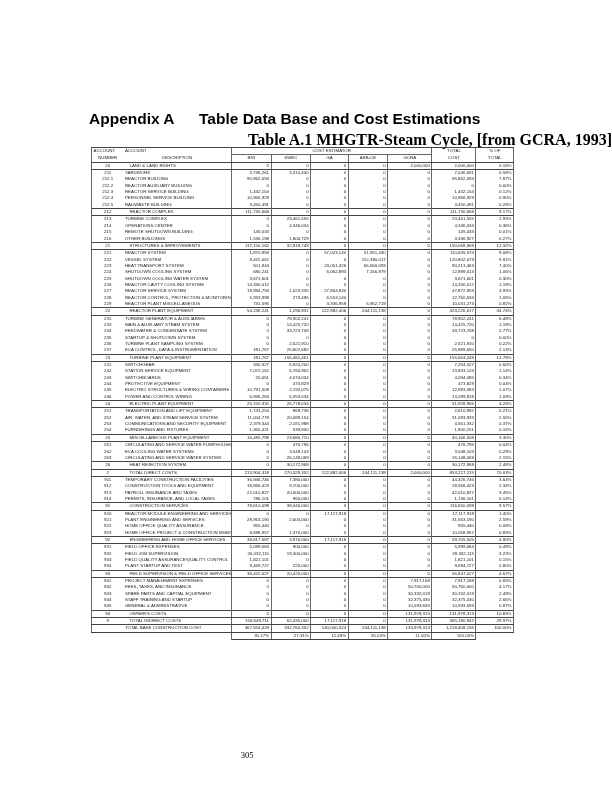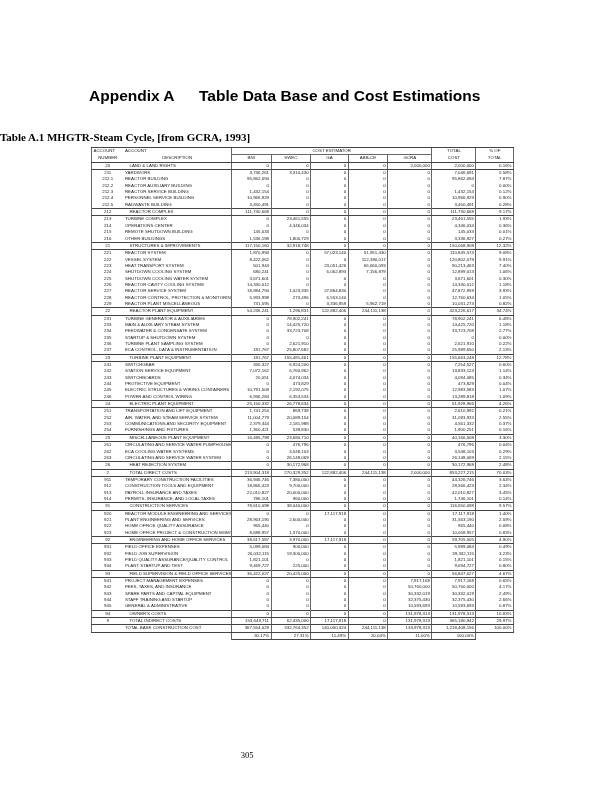--- a/index.html
+++ b/index.html
@@ -1,19 +1,19 @@
 <!DOCTYPE html>
 <html><head>
 <meta charset="utf-8">
 <style>
   html, body { margin: 0; padding: 0; background: #ffffff; }
   body { width: 612px; height: 792px; position: relative; overflow: hidden; font-family: "Liberation Sans", sans-serif; color: #000; }
   .appendix { position: absolute; left: 89px; top: 87px; font-family: "Liberation Sans", sans-serif; font-weight: bold; font-size: 15.5px; white-space: nowrap; }
-  .appendix .label { display: inline-block; width: 110px; }
-  .caption { position: absolute; left: 0; width: 612px; top: 131px; text-align: left; font-family: "Liberation Serif", serif; font-weight: bold; font-size: 11px; }
+  .appendix .label { display: inline-block; width: 110px; margin-top: 23px; }
+  .caption { position: absolute; left: 0; width: 612px; top: 131px; text-align: right; font-family: "Liberation Serif", serif; font-weight: bold; font-size: 16px; }
   .tbl-wrap { position: absolute; left: 91px; top: 147px; width: 423px; height: 571px; border-top: 1px solid #444; }
   table.ct { border-collapse: collapse; width: 423px; table-layout: fixed; font-size: 4.4px; line-height: 6.25px; font-family: "Liberation Sans", sans-serif; color: #222; }
   table.ct td, table.ct th { padding: 0 1.5px; height: 6.35px; white-space: nowrap; overflow: hidden; }
   table.ct th { font-weight: normal; }
   .c-num { text-align: center; }
   .c-desc { text-align: left; border-right: 0.8px solid #666; }
   .c-val { text-align: right; border-right: 0.8px solid #666; }
   .c-last { border-right: none; }
   .c-tot { border-left: 1px solid #555; }
   tr.hdr1 th { border-bottom: 0.8px solid #666; }

